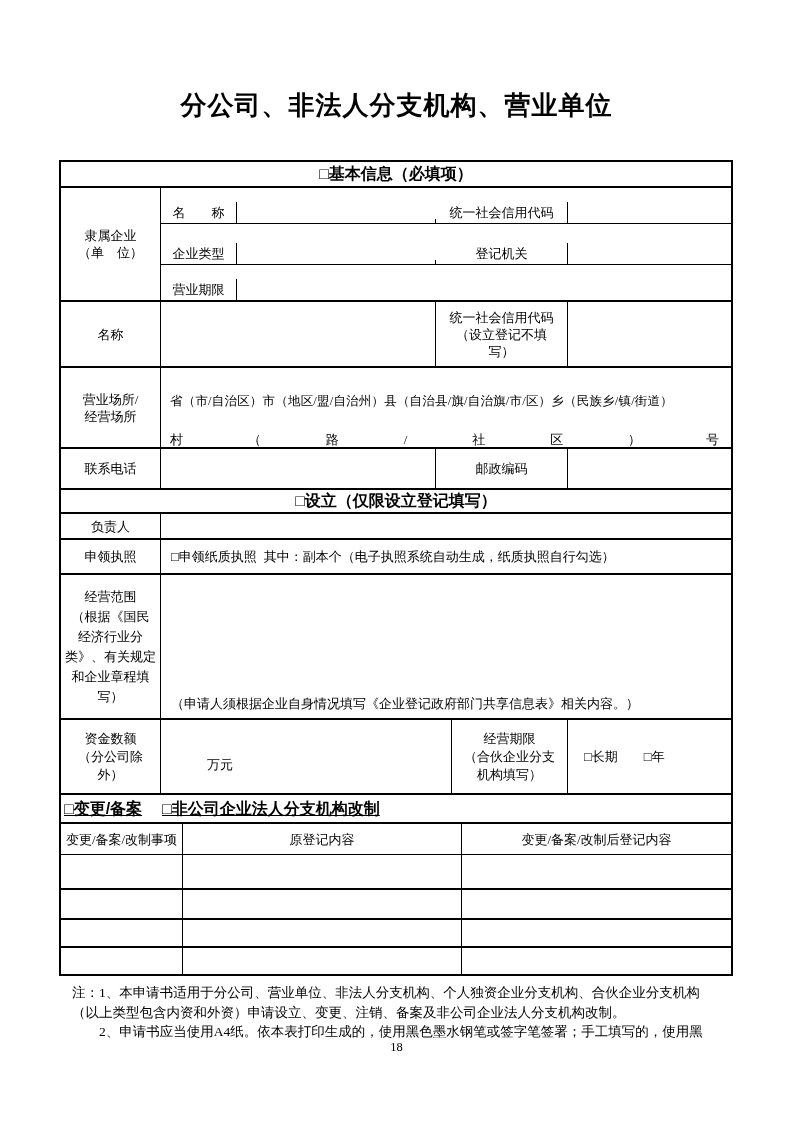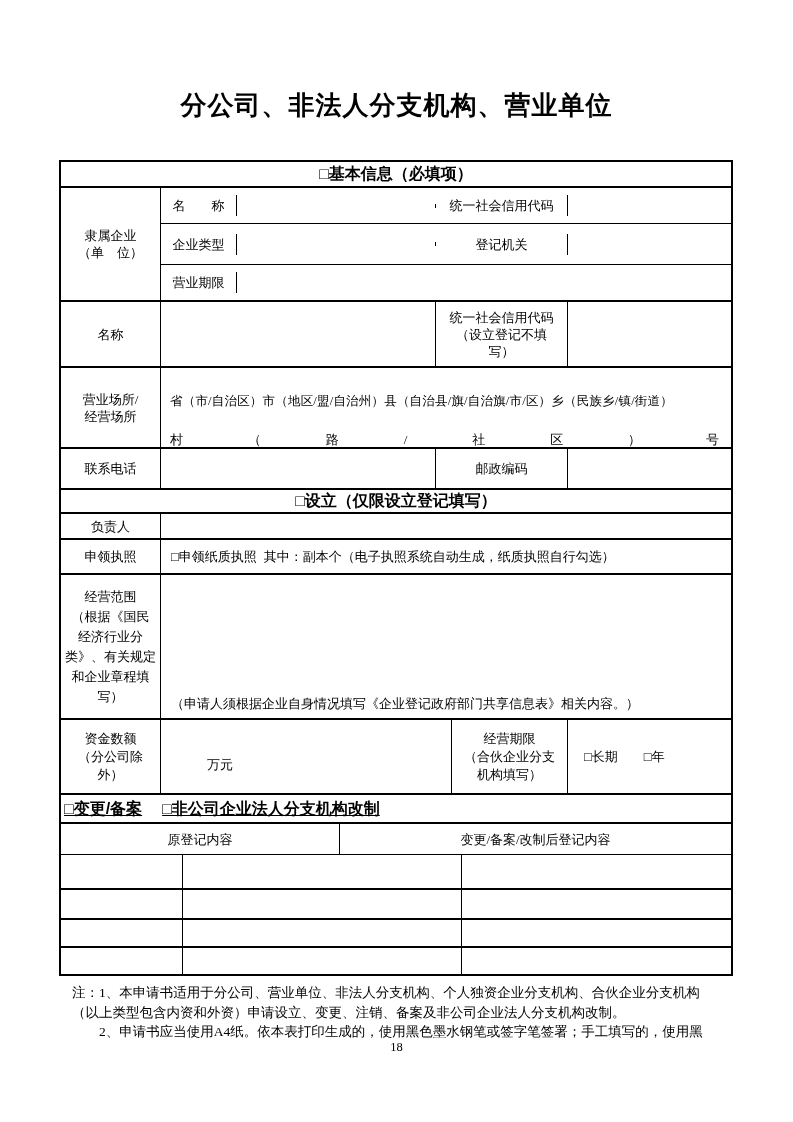--- a/index.html
+++ b/index.html
@@ -33,21 +33,21 @@
     line-height:17px; padding:2px 3px;
     overflow:hidden;
   }
   .cell:last-child { border-right:none; }
 
   .w100{width:100px;} .w76{width:76px;} .w199{width:199px;} .w132{width:132px;}
   .w275{width:275px;} .w291{width:291px;} .w116{width:116px;}
   .w122{width:122px;} .w279{width:279px;} .fx{flex:1;}
 
   .subcol { flex:1; display:flex; flex-direction:column; }
-  .subrow { display:flex; align-items:center; border-bottom:1px solid #000; }
+  .subrow { display:flex; align-items:flex-end; border-bottom:1px solid #000; }
   .subrow:last-child { border-bottom:none; }
 
   .sec-h {
     justify-content:center;
     font-family:"Liberation Sans","DejaVu Sans",sans-serif;
     font-weight:bold; font-size:16px; line-height:20px;
   }
   .sec-h-row { display:flex; align-items:center; justify-content:flex-start; gap:20px; width:100%;text-decoration:underline; }
 
   .addr { display:block; text-align:left; padding:7px 10px 4px 9px; }
@@ -195,20 +195,21 @@
     <div class="row tk" style="height:29px">
       <div class="cell sec-h fx">
         <div class="sec-h-row">
           <span>□变更/备案</span>
           <span>□非公司企业法人分支机构改制</span>
         </div>
       </div>
     </div>
 
     <div class="row" style="height:31px">
+      <div class="cell w122">变更/备案/改制事项</div>
       <div class="cell w279">原登记内容</div>
       <div class="cell fx">变更/备案/改制后登记内容</div>
     </div>
 
     <div class="row tk" style="height:35px">
       <div class="cell w122"></div>
       <div class="cell w279"></div>
       <div class="cell fx"></div>
     </div>
     <div class="row tk" style="height:30px">

